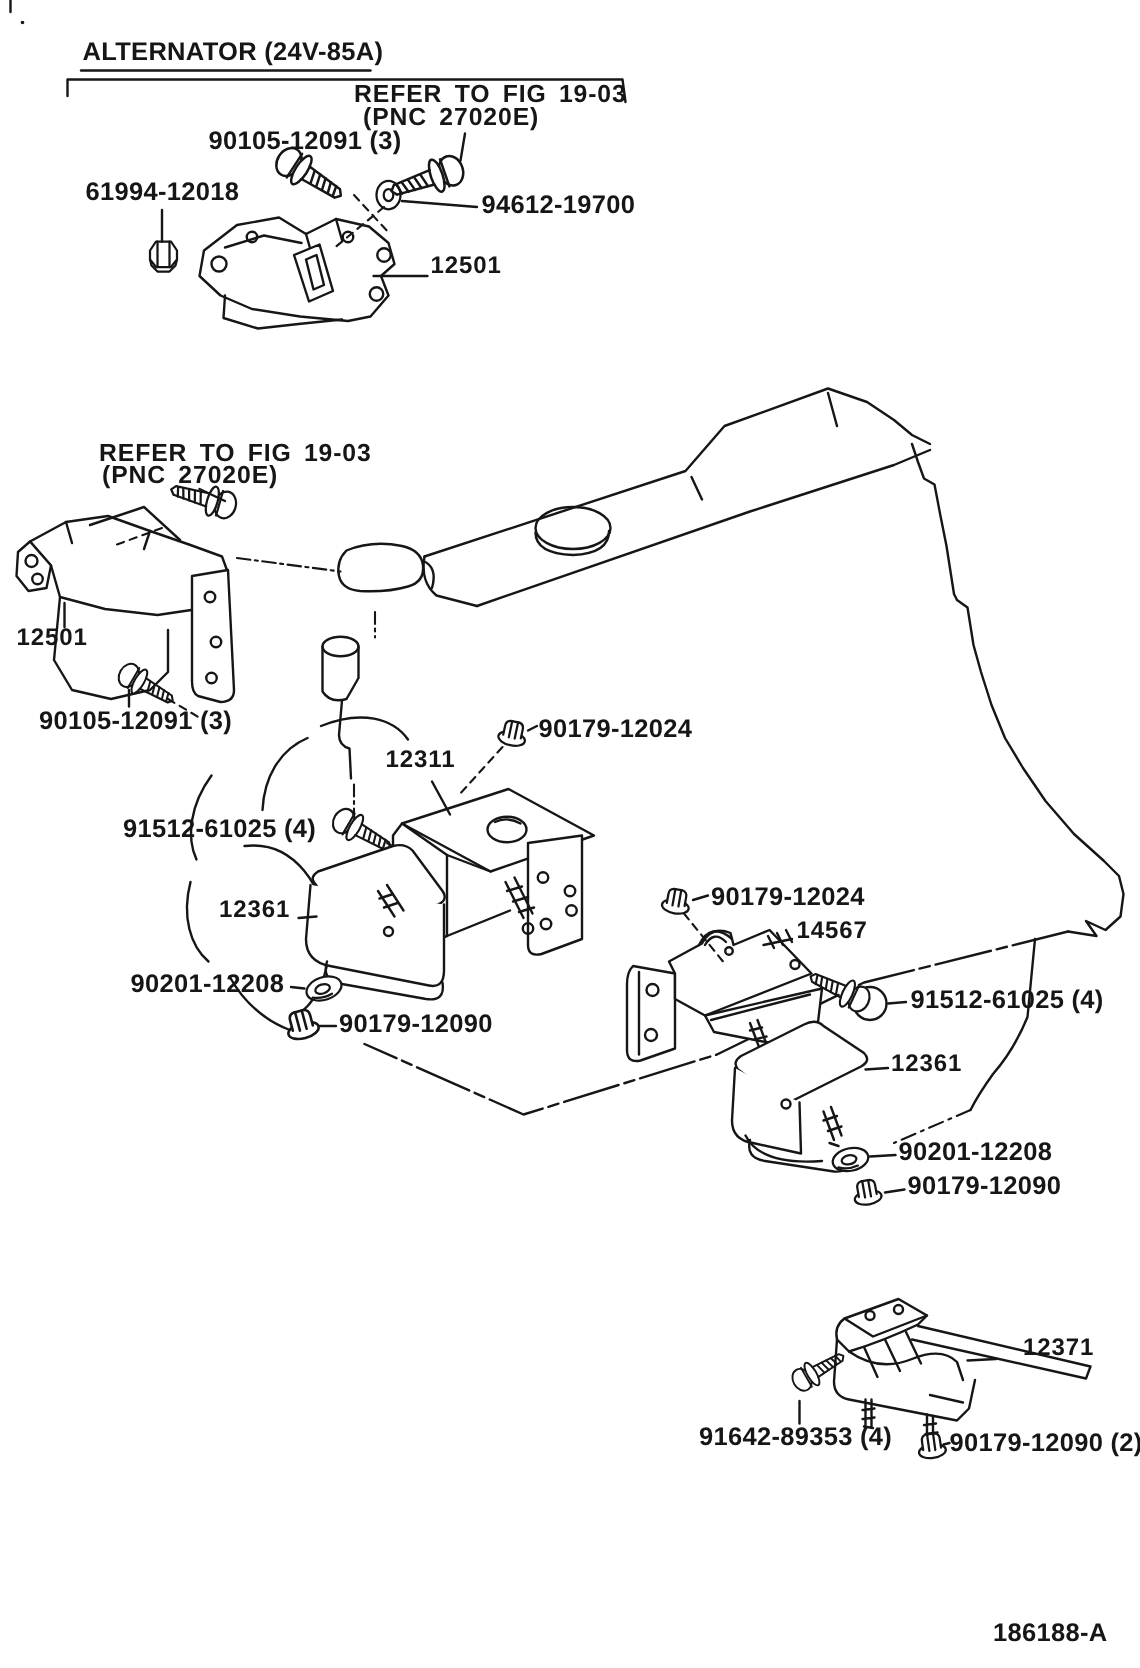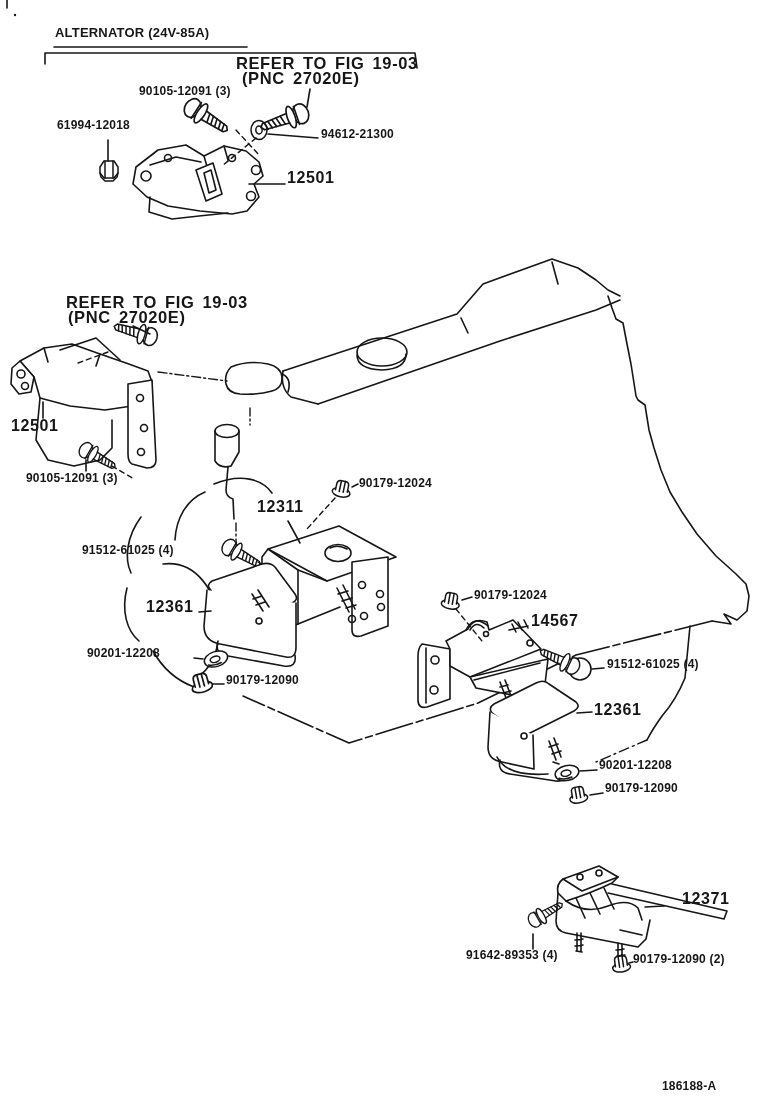--- a/index.html
+++ b/index.html
@@ -1,20 +1,20 @@
 <!DOCTYPE html>
 <html><head>
 <meta charset="utf-8">
 <style>
   html,body{margin:0;padding:0;background:#fff;}
   .stage{position:relative;width:760px;height:1112px;background:#fff;overflow:hidden;
          font-family:"Liberation Sans",sans-serif;}
   svg.art{position:absolute;left:0;top:0;}
   .lbl{position:absolute;font-weight:bold;color:#161616;white-space:nowrap;line-height:1;}
-  .sm{font-size:12px;letter-spacing:0.2px;}
+  .sm{font-size:17px;letter-spacing:0.2px;}
   .bg{font-size:16px;letter-spacing:0.6px;}
   .nt{font-size:16.5px;letter-spacing:0.6px;word-spacing:3px;}
 </style>
 </head>
 <body>
 
 <div class="stage">
 
 <svg class="art" width="760" height="1112" viewBox="0 0 760 1112">
   <defs>
@@ -228,26 +228,26 @@
     <use href="#bolt" transform="translate(531,922) rotate(-30) scale(0.85)"></use>
     <use href="#fnut" transform="translate(621,963) rotate(-8)"></use>
     <g>
       <path d="M645,907 L664,906"></path>
       <path d="M533,934 L533,949"></path>
       <path d="M629,963 L633,962"></path>
     </g>
   </g>
 </svg>
 
-<div class="lbl sm" style="left:55px;top:26px;font-size:13px;">ALTERNATOR (24V-85A)</div>
+<div class="lbl sm" style="left:55px;top:26px;font-size:17px;">ALTERNATOR (24V-85A)</div>
 <div class="lbl nt" style="left:236px;top:55px;">REFER TO FIG 19-03</div>
 <div class="lbl nt" style="left:242px;top:70px;">(PNC 27020E)</div>
 <div class="lbl sm" style="left:139px;top:85px;">90105-12091 (3)</div>
 <div class="lbl sm" style="left:57px;top:119px;">61994-12018</div>
-<div class="lbl sm" style="left:321px;top:128px;">94612-21300</div>
+<div class="lbl sm" style="left:321px;top:128px;">94612-19700</div>
 <div class="lbl bg" style="left:287px;top:170px;">12501</div>
 
 <div class="lbl nt" style="left:66px;top:294px;">REFER TO FIG 19-03</div>
 <div class="lbl nt" style="left:68px;top:309px;">(PNC 27020E)</div>
 <div class="lbl bg" style="left:11px;top:418px;">12501</div>
 <div class="lbl sm" style="left:26px;top:472px;">90105-12091 (3)</div>
 
 <div class="lbl sm" style="left:359px;top:477px;">90179-12024</div>
 <div class="lbl bg" style="left:257px;top:499px;">12311</div>
 <div class="lbl sm" style="left:82px;top:544px;">91512-61025 (4)</div>

